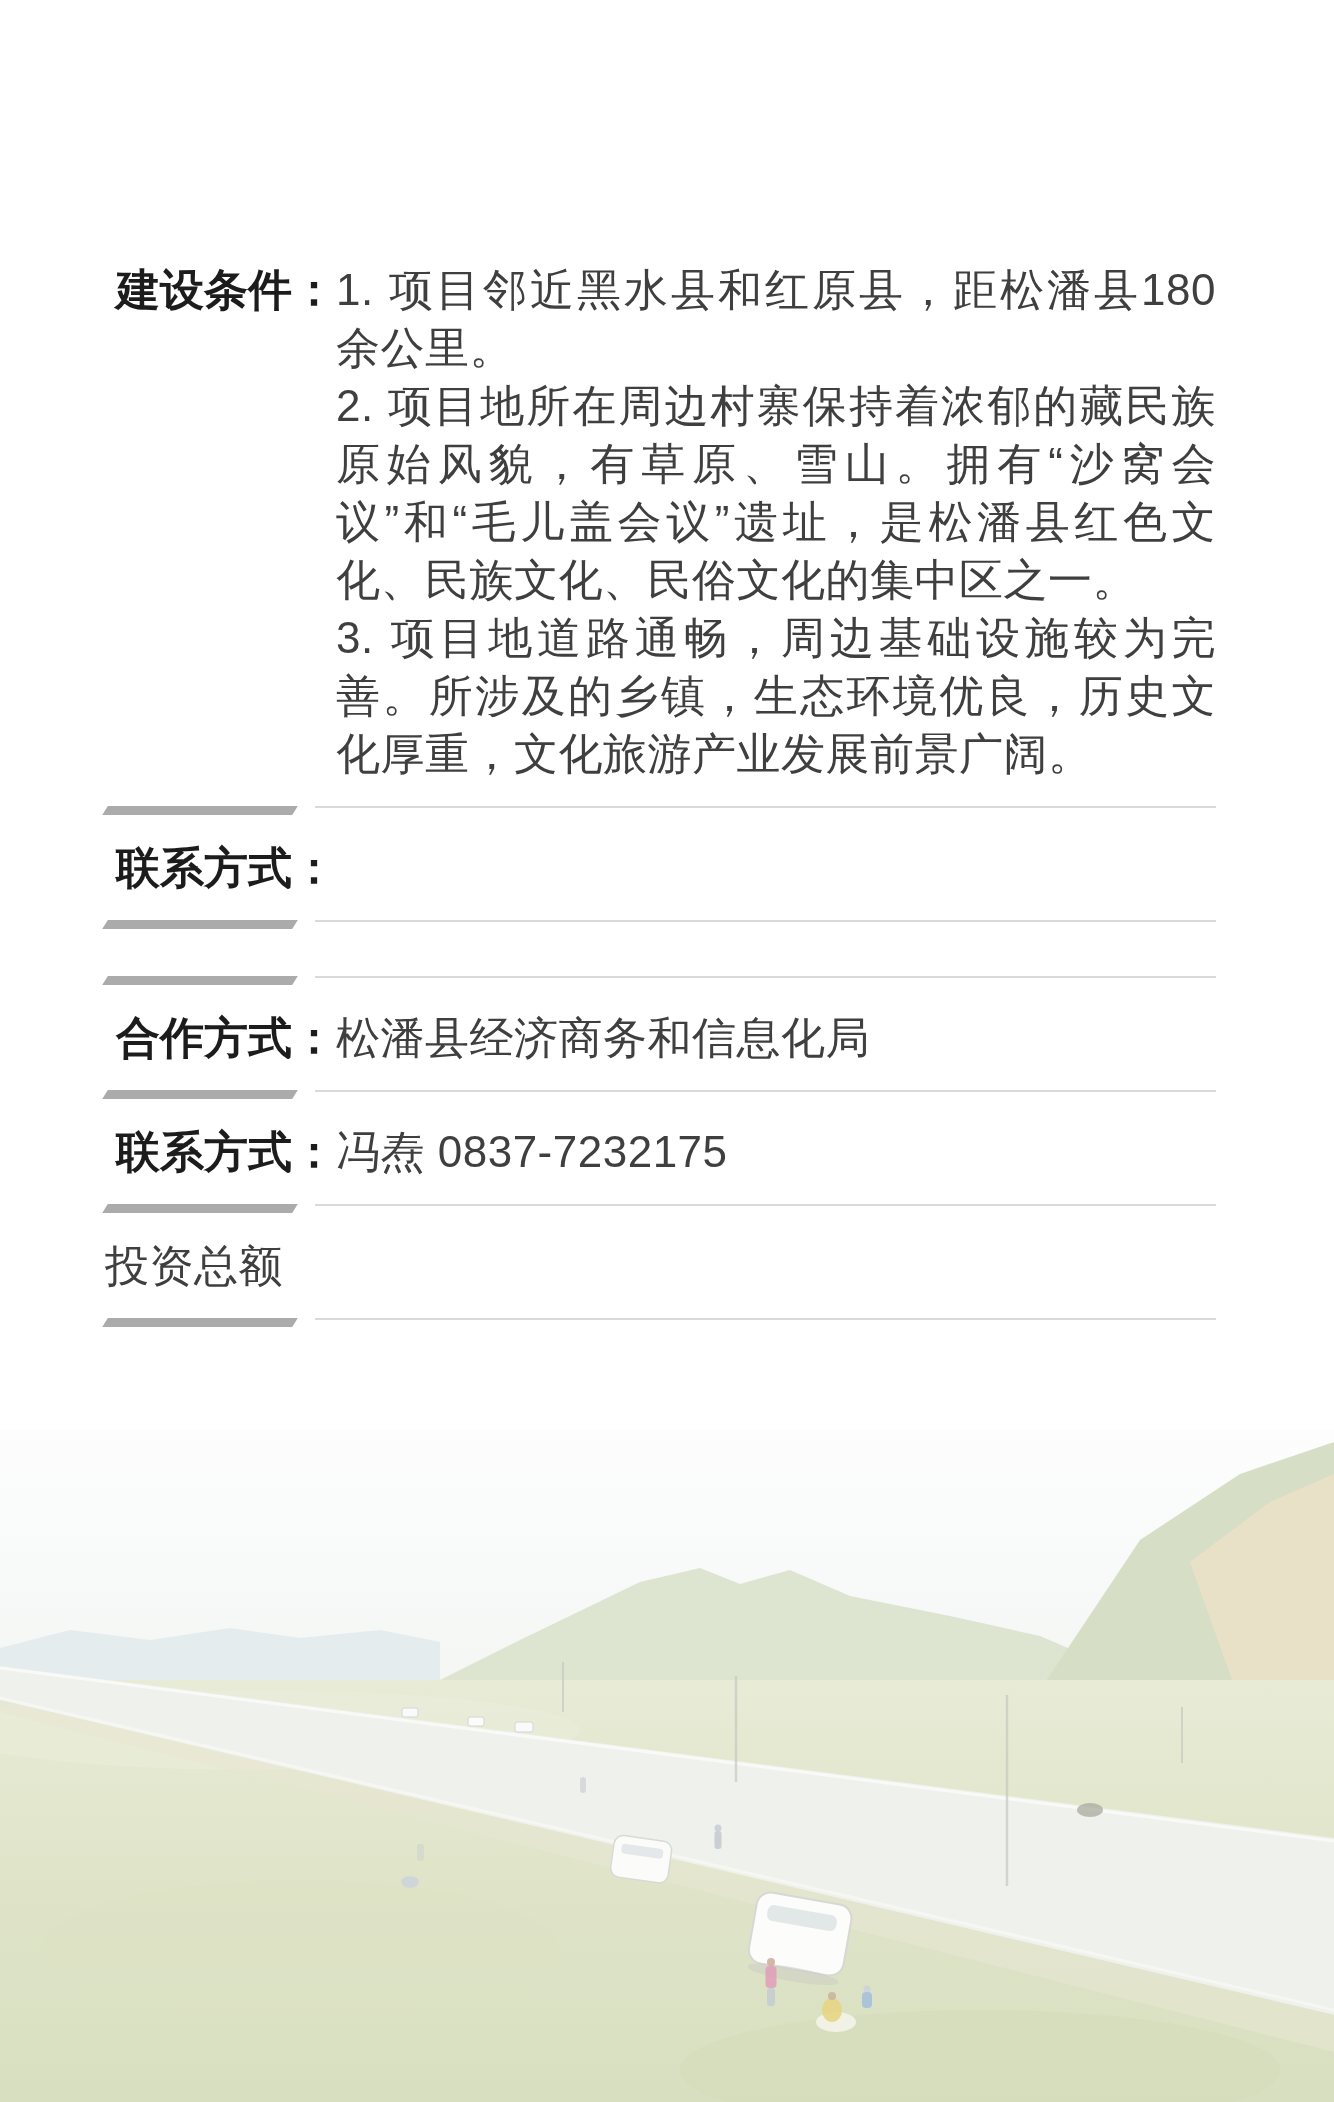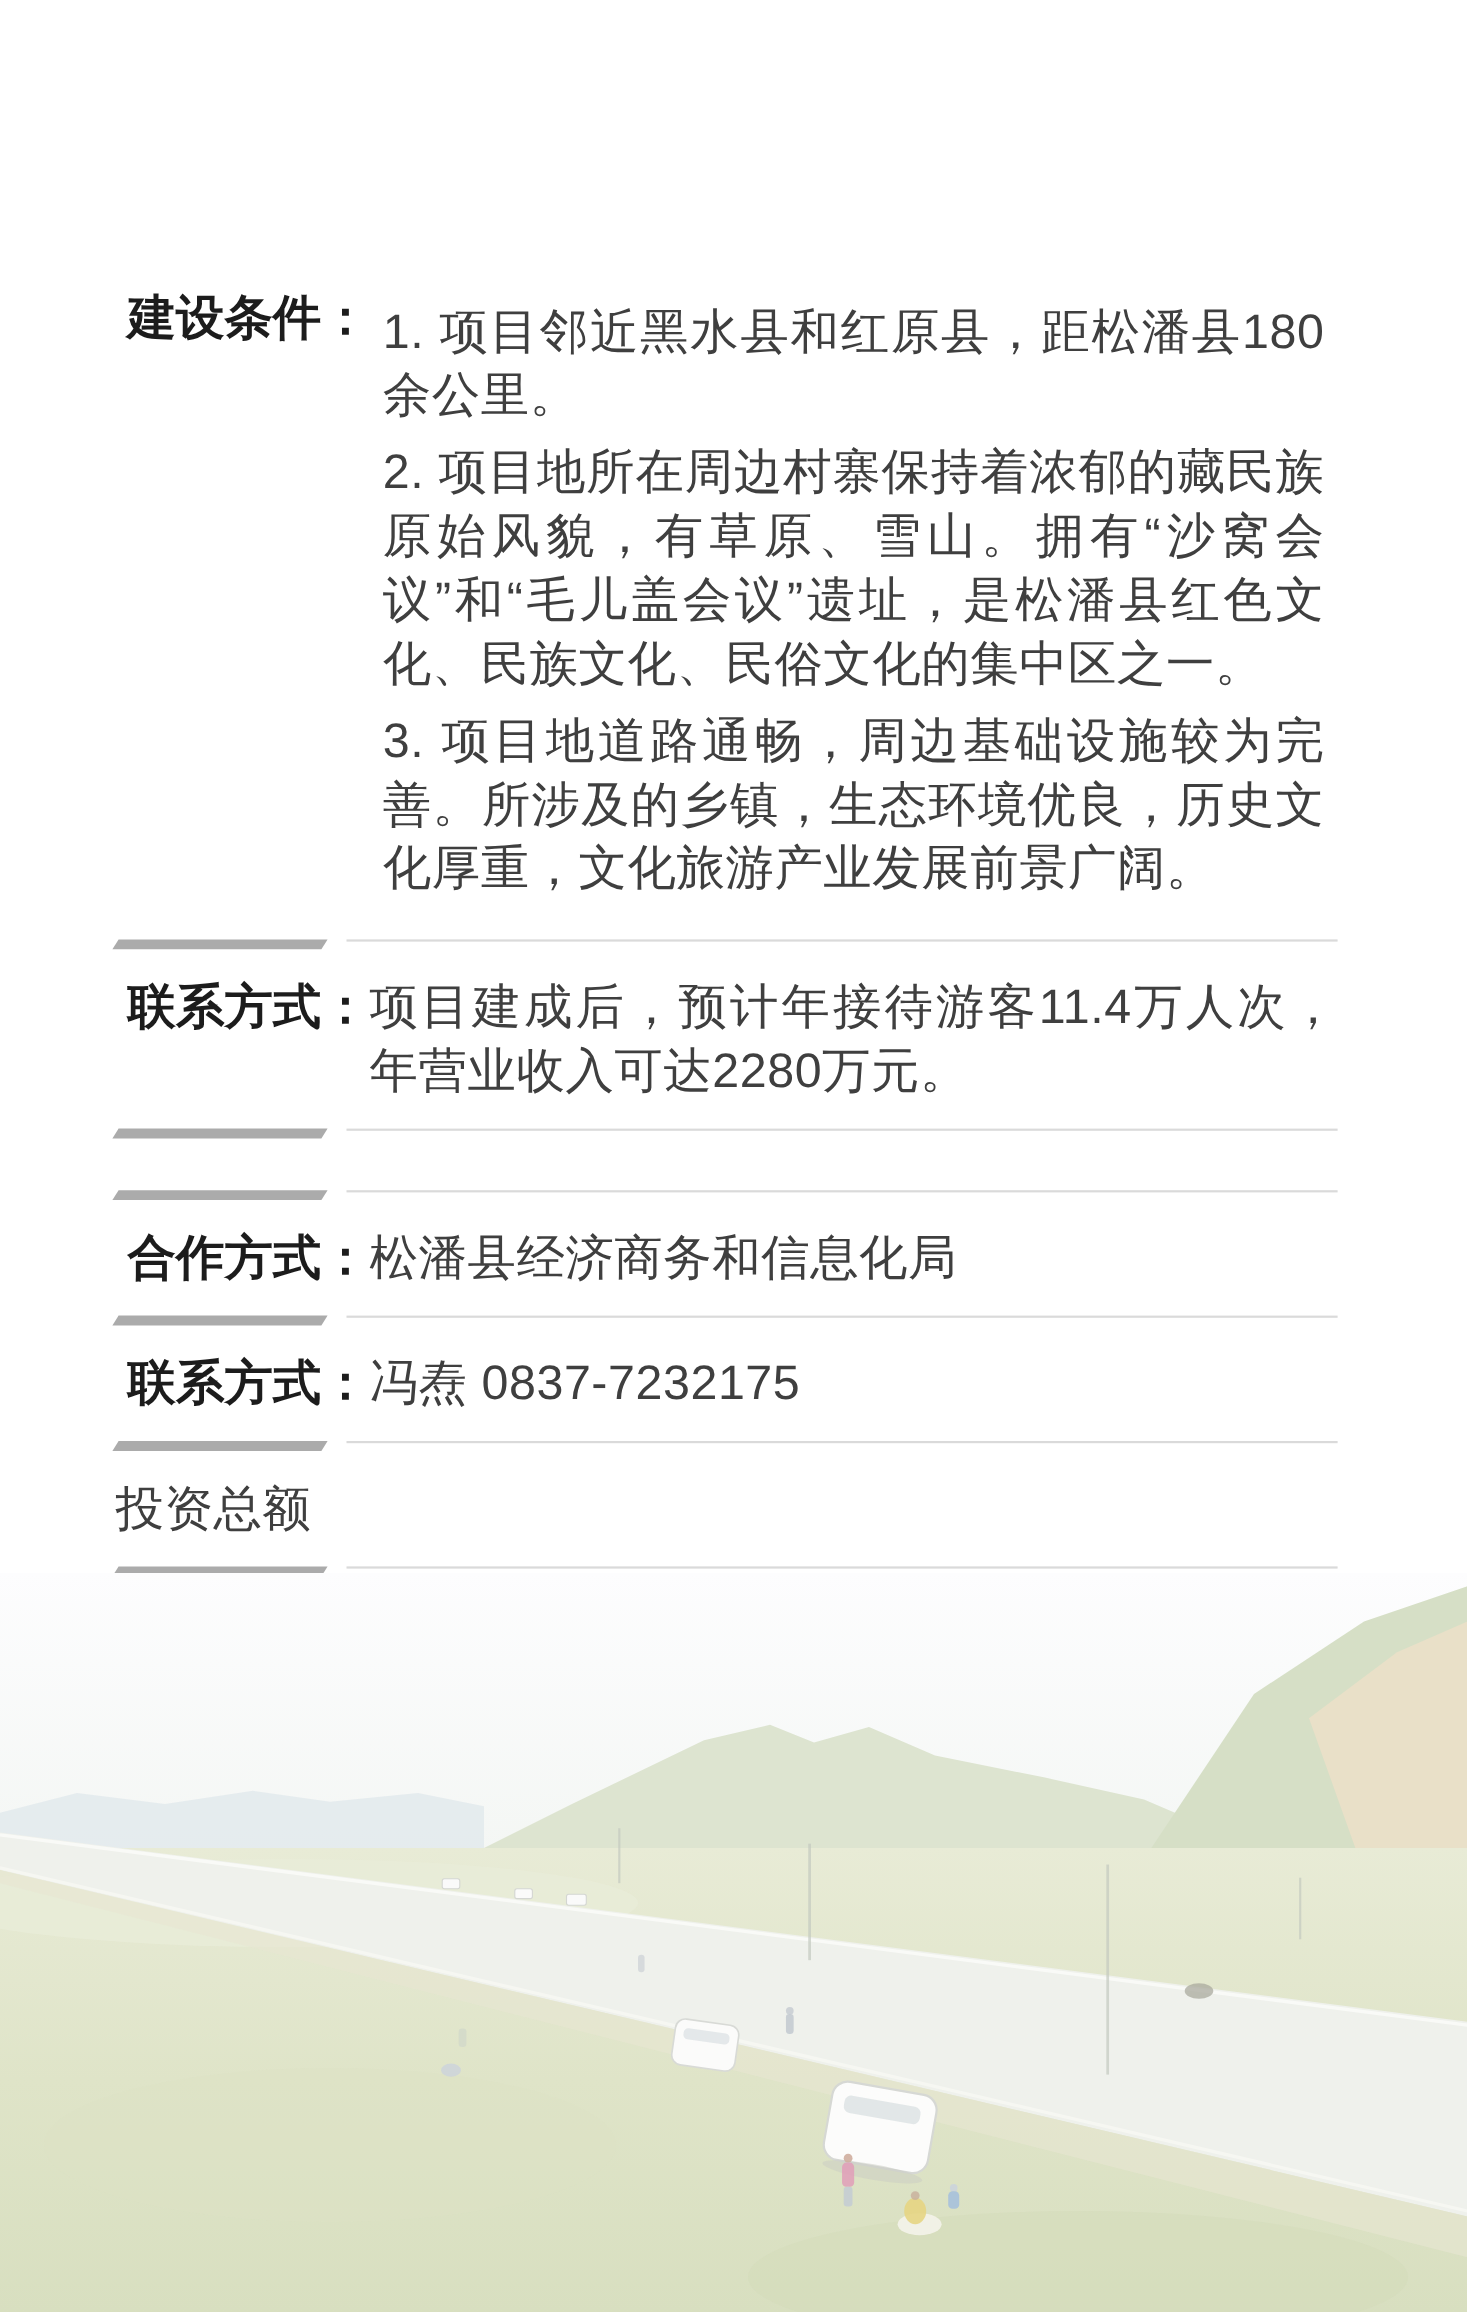--- a/index.html
+++ b/index.html
@@ -30,21 +30,21 @@
     margin-left:11px;
   }
   .row .body{
     flex:1;
     font-size:44px;
     color:#3f3f3f;
     line-height:58px;
     text-align:justify;
     letter-spacing:0.5px;
   }
-  .body p{margin:12px;}
+  .body p{margin:0;}
   .divider{
     display:flex;
     align-items:flex-start;
     height:10px;
   }
   .divider .bar{
     width:190px;height:9px;
     background:#ababab;
     transform:skewX(-32deg);
   }
@@ -76,21 +76,20 @@
       </div>
     </section>
 
     <div class="divider">
       <span class="bar"></span>
       <span class="line"></span>
     </div>
 
     <section class="row">
       <div class="label">联系方式：</div>
-      <div class="body">项目建成后，预计年接待游客11.4万人次，年营业收入可达2280万元。</div>
     </section>
 
     <div class="divider">
       <span class="bar"></span>
       <span class="line"></span>
     </div>
 
     <section class="row">
     </section>
 

